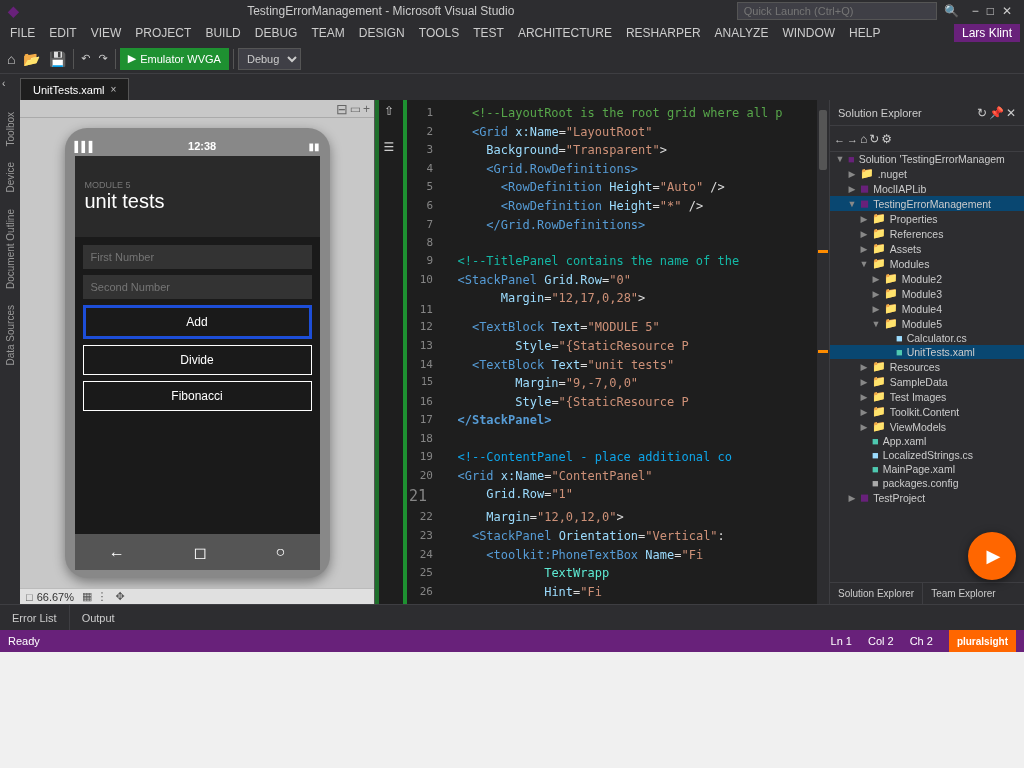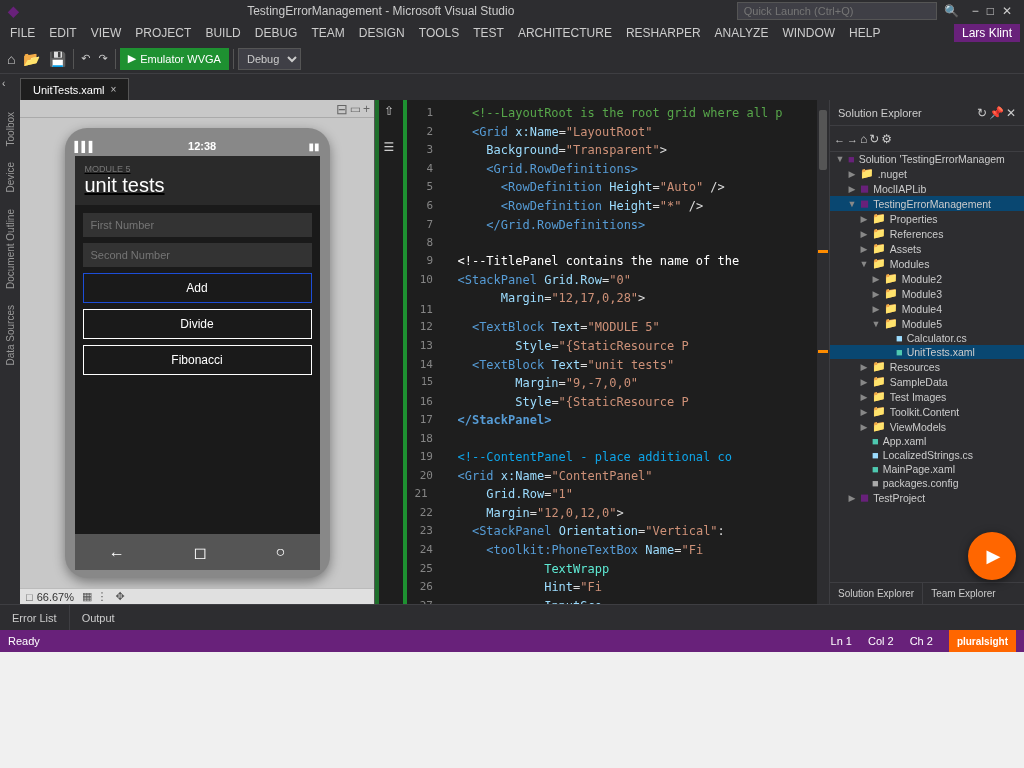--- a/index.html
+++ b/index.html
@@ -100,29 +100,29 @@
       <div style="width:265px; height:450px; background:#888; border-radius:22px; padding:12px 10px 8px; display:flex; flex-direction:column; box-shadow:0 4px 12px rgba(0,0,0,0.4);">
 
         <div style="display:flex; justify-content:space-between; align-items:center; margin-bottom:4px;">
           <span style="color:white; font-size:10px;">▌▌▌</span>
           <span style="color:white; font-size:11px; font-weight:bold;">12:38</span>
           <span style="color:white; font-size:10px;">▮▮</span>
         </div>
 
         <div style="background:#1a1a1a; flex:1; display:flex; flex-direction:column; overflow:hidden;">
 
-          <div style="background:#2a2a2a; padding:8px 10px;text-decoration:underline;">
+          <div style="background:#2a2a2a; padding:24px 10px;">
             <div style="color:#777; font-size:9px; text-transform:uppercase;">MODULE 5</div>
             <div style="color:white; font-size:20px; font-weight:300;">unit tests</div>
           </div>
 
           <div style="flex:1; background:#1a1a1a; padding:8px; display:flex; flex-direction:column; gap:6px;">
             <input type="text" style="background: rgb(51, 51, 51); border: none; color: rgb(204, 204, 204); padding: 6px 8px; font-size: 11px; width: 100%; outline: none;" placeholder="First Number">
             <input type="text" style="background: rgb(51, 51, 51); border: none; color: rgb(204, 204, 204); padding: 6px 8px; font-size: 11px; width: 100%; outline: none;" placeholder="Second Number">
-            <button style="background:transparent; border:1px solid #1d4ed8; color:white; padding:7px; font-size:12px; width:100%; cursor:pointer; text-align:center;">Add</button>
+            <button style="background:transparent; border:3px solid #1d4ed8; color:white; padding:7px; font-size:12px; width:100%; cursor:pointer; text-align:center;">Add</button>
             <button style="background:transparent; border:1px solid #fff; color:white; padding:7px; font-size:12px; width:100%; cursor:pointer; text-align:center;">Divide</button>
             <button style="background:transparent; border:1px solid #fff; color:white; padding:7px; font-size:12px; width:100%; cursor:pointer; text-align:center;">Fibonacci</button>
           </div>
 
           <div style="background:#555; height:36px; display:flex; align-items:center; justify-content:space-around;">
             <span style="color:white; font-size:16px; cursor:pointer;">←</span>
             <span style="color:white; font-size:16px; cursor:pointer;">◻</span>
             <span style="color:white; font-size:16px; cursor:pointer;">○</span>
           </div>
         </div>
@@ -152,33 +152,33 @@
 
       <div id="code-lines-container" style="padding-left:6px;">
           <div style="display: flex; min-height: 18px; white-space: pre;"><span style="width: 30px; text-align: right; padding-right: 6px; color: rgb(133, 133, 133); user-select: none; font-size: 11px; flex-shrink: 0;">1</span><span style="flex: 1 1 0%; padding-left: 4px;"><span style="color:#57a64a">    &lt;!--LayoutRoot is the root grid where all p</span></span></div>
           <div style="display: flex; min-height: 18px; white-space: pre;"><span style="width: 30px; text-align: right; padding-right: 6px; color: rgb(133, 133, 133); user-select: none; font-size: 11px; flex-shrink: 0;">2</span><span style="flex: 1 1 0%; padding-left: 4px;">    <span style="color:#569cd6">&lt;Grid</span> <span style="color:#9cdcfe">x:Name</span>=<span style="color:#ce9178">"LayoutRoot"</span></span></div>
           <div style="display: flex; min-height: 18px; white-space: pre;"><span style="width: 30px; text-align: right; padding-right: 6px; color: rgb(133, 133, 133); user-select: none; font-size: 11px; flex-shrink: 0;">3</span><span style="flex: 1 1 0%; padding-left: 4px;">      <span style="color:#9cdcfe">Background</span>=<span style="color:#ce9178">"Transparent"</span>&gt;</span></div>
           <div style="display: flex; min-height: 18px; white-space: pre;"><span style="width: 30px; text-align: right; padding-right: 6px; color: rgb(133, 133, 133); user-select: none; font-size: 11px; flex-shrink: 0;">4</span><span style="flex: 1 1 0%; padding-left: 4px;">      <span style="color:#569cd6">&lt;Grid.RowDefinitions&gt;</span></span></div>
           <div style="display: flex; min-height: 18px; white-space: pre;"><span style="width: 30px; text-align: right; padding-right: 6px; color: rgb(133, 133, 133); user-select: none; font-size: 11px; flex-shrink: 0;">5</span><span style="flex: 1 1 0%; padding-left: 4px;">        <span style="color:#569cd6">&lt;RowDefinition</span> <span style="color:#9cdcfe">Height</span>=<span style="color:#ce9178">"Auto"</span> /&gt;</span></div>
           <div style="display: flex; min-height: 18px; white-space: pre;"><span style="width: 30px; text-align: right; padding-right: 6px; color: rgb(133, 133, 133); user-select: none; font-size: 11px; flex-shrink: 0;">6</span><span style="flex: 1 1 0%; padding-left: 4px;">        <span style="color:#569cd6">&lt;RowDefinition</span> <span style="color:#9cdcfe">Height</span>=<span style="color:#ce9178">"*"</span> /&gt;</span></div>
           <div style="display: flex; min-height: 18px; white-space: pre;"><span style="width: 30px; text-align: right; padding-right: 6px; color: rgb(133, 133, 133); user-select: none; font-size: 11px; flex-shrink: 0;">7</span><span style="flex: 1 1 0%; padding-left: 4px;">      <span style="color:#569cd6">&lt;/Grid.RowDefinitions&gt;</span></span></div>
           <div style="display: flex; min-height: 18px; white-space: pre;"><span style="width: 30px; text-align: right; padding-right: 6px; color: rgb(133, 133, 133); user-select: none; font-size: 11px; flex-shrink: 0;">8</span><span style="flex: 1 1 0%; padding-left: 4px;"></span></div>
-          <div style="display: flex; min-height: 18px; white-space: pre;"><span style="width: 30px; text-align: right; padding-right: 6px; color: rgb(133, 133, 133); user-select: none; font-size: 11px; flex-shrink: 0;">9</span><span style="flex: 1 1 0%; padding-left: 4px;">  <span style="color:#ffffff">&lt;!--TitlePanel contains the name of the</span></span></div>
+          <div style="display: flex; min-height: 18px; white-space: pre;"><span style="width: 30px; text-align: right; padding-right: 6px; color: rgb(133, 133, 133); user-select: none; font-size: 11px; flex-shrink: 0;">9</span><span style="flex: 1 1 0%; padding-left: 4px;">  <span style="color:#14b8a6">&lt;!--TitlePanel contains the name of the</span></span></div>
           <div style="display: flex; min-height: 18px; white-space: pre;"><span style="width: 30px; text-align: right; padding-right: 6px; color: rgb(133, 133, 133); user-select: none; font-size: 11px; flex-shrink: 0;">10</span><span style="flex: 1 1 0%; padding-left: 4px;">  <span style="color:#569cd6">&lt;StackPanel</span> <span style="color:#9cdcfe">Grid.Row</span>=<span style="color:#ce9178">"0"</span></span></div>
           <div style="display: flex; min-height: 18px; white-space: pre;"><span style="width: 30px; text-align: right; padding-right: 6px; color: rgb(133, 133, 133); user-select: none; font-size: 11px; flex-shrink: 0; margin-top: 12px;">11</span><span style="flex: 1 1 0%; padding-left: 4px;">        <span style="color:#9cdcfe">Margin</span>=<span style="color:#ce9178">"12,17,0,28"</span>&gt;</span></div>
           <div style="display: flex; min-height: 18px; white-space: pre;"><span style="width: 30px; text-align: right; padding-right: 6px; color: rgb(133, 133, 133); user-select: none; font-size: 11px; flex-shrink: 0;">12</span><span style="flex: 1 1 0%; padding-left: 4px;">    <span style="color:#569cd6">&lt;TextBlock</span> <span style="color:#9cdcfe">Text</span>=<span style="color:#ce9178">"MODULE 5"</span></span></div>
           <div style="display: flex; min-height: 18px; white-space: pre;"><span style="width: 30px; text-align: right; padding-right: 6px; color: rgb(133, 133, 133); user-select: none; font-size: 11px; flex-shrink: 0;">13</span><span style="flex: 1 1 0%; padding-left: 4px;">          <span style="color:#9cdcfe">Style</span>=<span style="color:#ce9178">"{StaticResource P</span></span></div>
           <div style="display: flex; min-height: 18px; white-space: pre;"><span style="width: 30px; text-align: right; padding-right: 6px; color: rgb(133, 133, 133); user-select: none; font-size: 11px; flex-shrink: 0;">14</span><span style="flex: 1 1 0%; padding-left: 4px;">    <span style="color:#569cd6">&lt;TextBlock</span> <span style="color:#9cdcfe">Text</span>=<span style="color:#ce9178">"unit tests"</span></span></div>
           <div style="display: flex; min-height: 18px; white-space: pre;"><span style="width: 30px; text-align: right; padding-right: 6px; color: rgb(133, 133, 133); user-select: none; font-size: 10px; flex-shrink: 0;">15</span><span style="flex: 1 1 0%; padding-left: 4px;">          <span style="color:#9cdcfe">Margin</span>=<span style="color:#ce9178">"9,-7,0,0"</span></span></div>
           <div style="display: flex; min-height: 18px; white-space: pre;"><span style="width: 30px; text-align: right; padding-right: 6px; color: rgb(133, 133, 133); user-select: none; font-size: 11px; flex-shrink: 0;">16</span><span style="flex: 1 1 0%; padding-left: 4px;">          <span style="color:#9cdcfe">Style</span>=<span style="color:#ce9178">"{StaticResource P</span></span></div>
           <div style="display: flex; min-height: 18px; white-space: pre;"><span style="width: 30px; text-align: right; padding-right: 6px; color: rgb(133, 133, 133); user-select: none; font-size: 11px; flex-shrink: 0;">17</span><span style="flex: 1 1 0%; padding-left: 4px; font-weight: bold;">  <span style="color:#569cd6">&lt;/StackPanel&gt;</span></span></div>
           <div style="display: flex; min-height: 18px; white-space: pre;"><span style="width: 30px; text-align: right; padding-right: 6px; color: rgb(133, 133, 133); user-select: none; font-size: 11px; flex-shrink: 0;">18</span><span style="flex: 1 1 0%; padding-left: 4px;"></span></div>
           <div style="display: flex; min-height: 18px; white-space: pre;"><span style="width: 30px; text-align: right; padding-right: 6px; color: rgb(133, 133, 133); user-select: none; font-size: 11px; flex-shrink: 0;">19</span><span style="flex: 1 1 0%; padding-left: 4px;">  <span style="color:#0ea5e9">&lt;!--ContentPanel - place additional co</span></span></div>
           <div style="display: flex; min-height: 18px; white-space: pre;"><span style="width: 30px; text-align: right; padding-right: 6px; color: rgb(133, 133, 133); user-select: none; font-size: 11px; flex-shrink: 0;">20</span><span style="flex: 1 1 0%; padding-left: 4px;">  <span style="color:#569cd6">&lt;Grid</span> <span style="color:#9cdcfe">x:Name</span>=<span style="color:#ce9178">"ContentPanel"</span></span></div>
-          <div style="display: flex; min-height: 18px; white-space: pre;"><span style="width: 30px; text-align: center; padding-right: 6px; color: rgb(133, 133, 133); user-select: none; font-size: 11px; flex-shrink: 0;">21</span><span style="flex: 1 1 0%; padding-left: 4px;">      <span style="color:#9cdcfe">Grid.Row</span>=<span style="color:#ce9178">"1"</span></span></div>
+          <div style="display: flex; min-height: 18px; white-space: pre;"><span style="width: 30px; text-align: left; padding-right: 6px; color: rgb(133, 133, 133); user-select: none; font-size: 15px; flex-shrink: 0;">21</span><span style="flex: 1 1 0%; padding-left: 4px;">      <span style="color:#9cdcfe">Grid.Row</span>=<span style="color:#ce9178">"1"</span></span></div>
           <div style="display: flex; min-height: 18px; white-space: pre;"><span style="width: 30px; text-align: right; padding-right: 6px; color: rgb(133, 133, 133); user-select: none; font-size: 11px; flex-shrink: 0;">22</span><span style="flex: 1 1 0%; padding-left: 4px;">      <span style="color:#9cdcfe">Margin</span>=<span style="color:#ce9178">"12,0,12,0"</span>&gt;</span></div>
           <div style="display: flex; min-height: 18px; white-space: pre;"><span style="width: 30px; text-align: right; padding-right: 6px; color: rgb(133, 133, 133); user-select: none; font-size: 11px; flex-shrink: 0;">23</span><span style="flex: 1 1 0%; padding-left: 4px;">    <span style="color:#569cd6">&lt;StackPanel</span> <span style="color:#9cdcfe">Orientation</span>=<span style="color:#ce9178">"Vertical"</span>:</span></div>
           <div style="display: flex; min-height: 18px; white-space: pre;"><span style="width: 30px; text-align: right; padding-right: 6px; color: rgb(133, 133, 133); user-select: none; font-size: 11px; flex-shrink: 0;">24</span><span style="flex: 1 1 0%; padding-left: 4px;">      <span style="color:#569cd6">&lt;toolkit:PhoneTextBox</span> <span style="color:#9cdcfe">Name</span>=<span style="color:#ce9178">"Fi</span></span></div>
           <div style="display: flex; min-height: 18px; white-space: pre; justify-content: flex-end;"><span style="width: 30px; text-align: right; padding-right: 6px; color: rgb(133, 133, 133); user-select: none; font-size: 11px; flex-shrink: 0;">25</span><span style="flex: 1 1 0%; padding-left: 4px;">              <span style="color:#5eead4">TextWrapp</span></span></div>
           <div style="display: flex; min-height: 18px; white-space: pre;"><span style="width: 30px; text-align: right; padding-right: 6px; color: rgb(133, 133, 133); user-select: none; font-size: 11px; flex-shrink: 0;">26</span><span style="flex: 1 1 0%; padding-left: 4px;">              <span style="color:#9cdcfe">Hint</span>=<span style="color:#ce9178">"Fi</span></span></div>
           <div style="display: flex; min-height: 18px; white-space: pre;"><span style="width: 30px; text-align: right; padding-right: 6px; color: rgb(133, 133, 133); user-select: none; font-size: 11px; flex-shrink: 0;">27</span><span style="flex: 1 1 0%; padding-left: 4px;">              <span style="color:#9cdcfe">InputSco</span></span></div>
         </div>
     </div>
 
     <div style="position:absolute; right:0; top:0; width:12px; height:100%; background:#2d2d30;">

